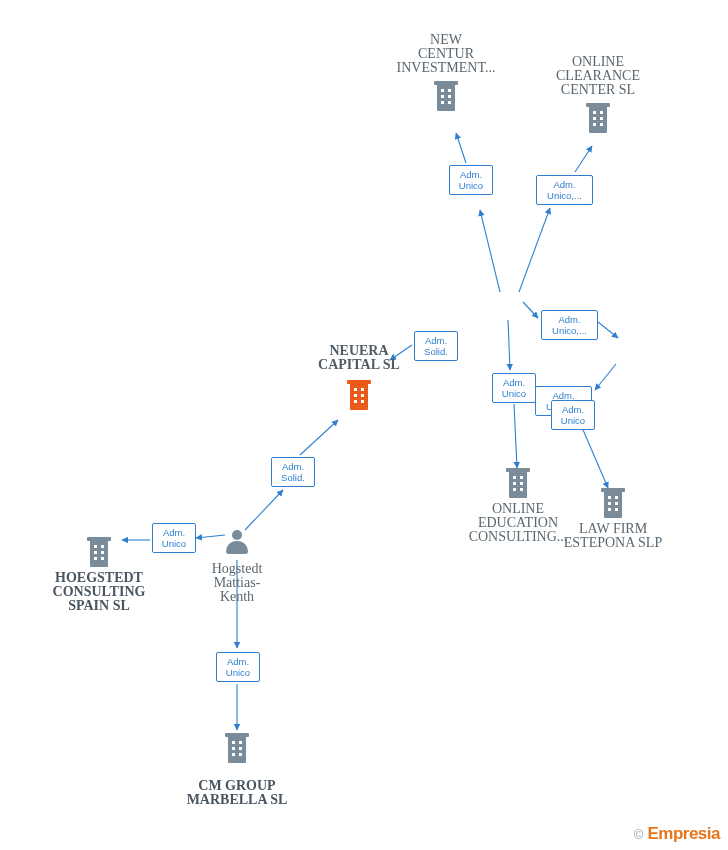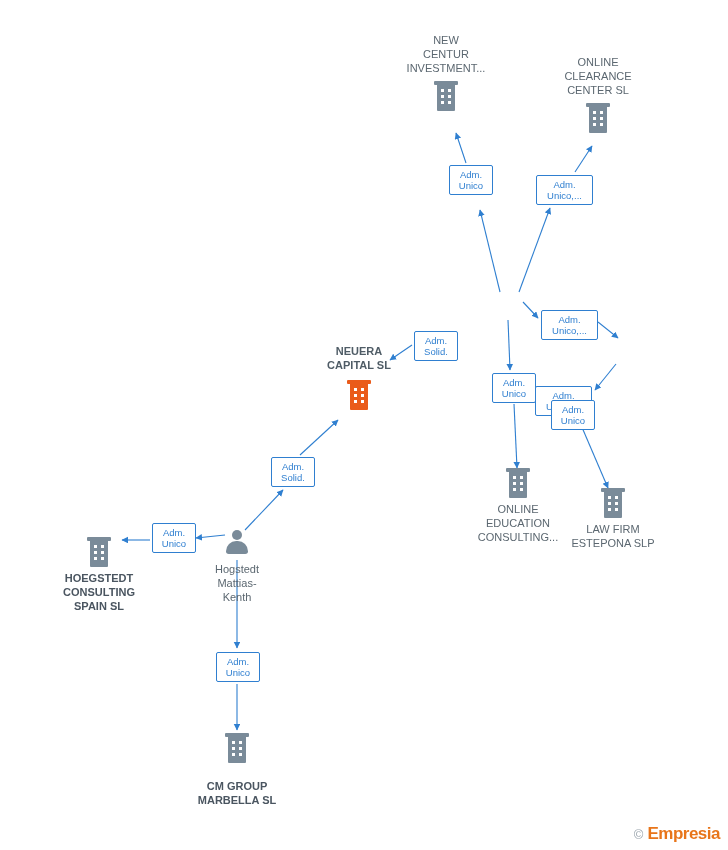--- a/index.html
+++ b/index.html
@@ -25,28 +25,29 @@
     left: 0; top: 0;
     width: 728px;
     height: 850px;
     pointer-events: none;
   }
   .node {
     position: absolute;
     text-align: center;
   }
   .node-label {
-    font-size: 11px;
+    font-size: 14px;
     line-height: 14px;
     color: #5b6770;
     white-space: pre-line;
     width: 120px;
     margin-left: -60px;
     left: 50%;
     position: relative;
+    font-family: Liberation Serif, serif;
   }
   .node-label.bold {
     font-weight: bold;
     color: #4a5560;
   }
   .node-label.main {
     font-weight: bold;
     color: #4f5c66;
   }
   

